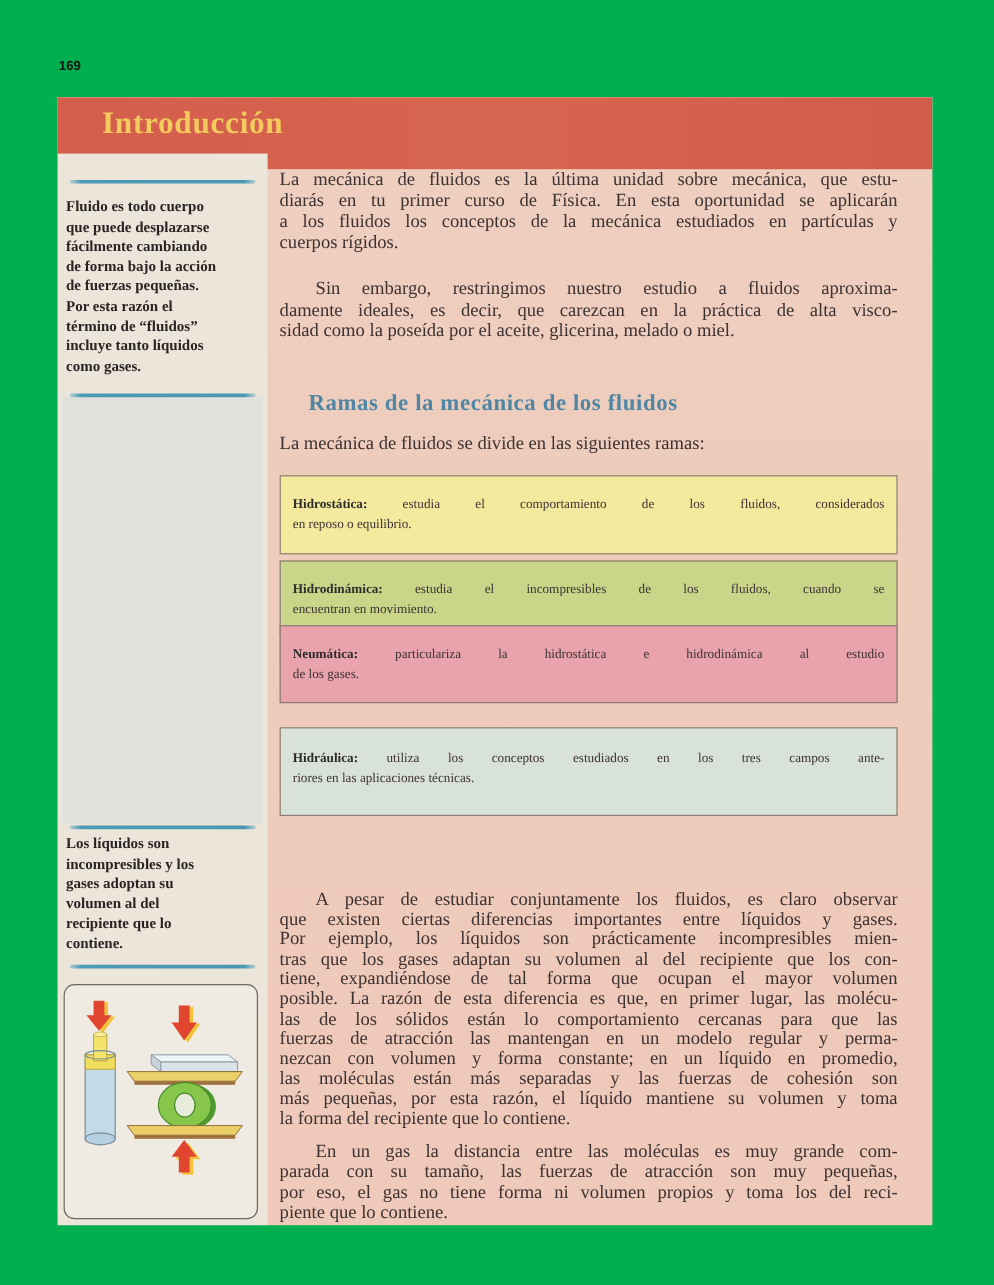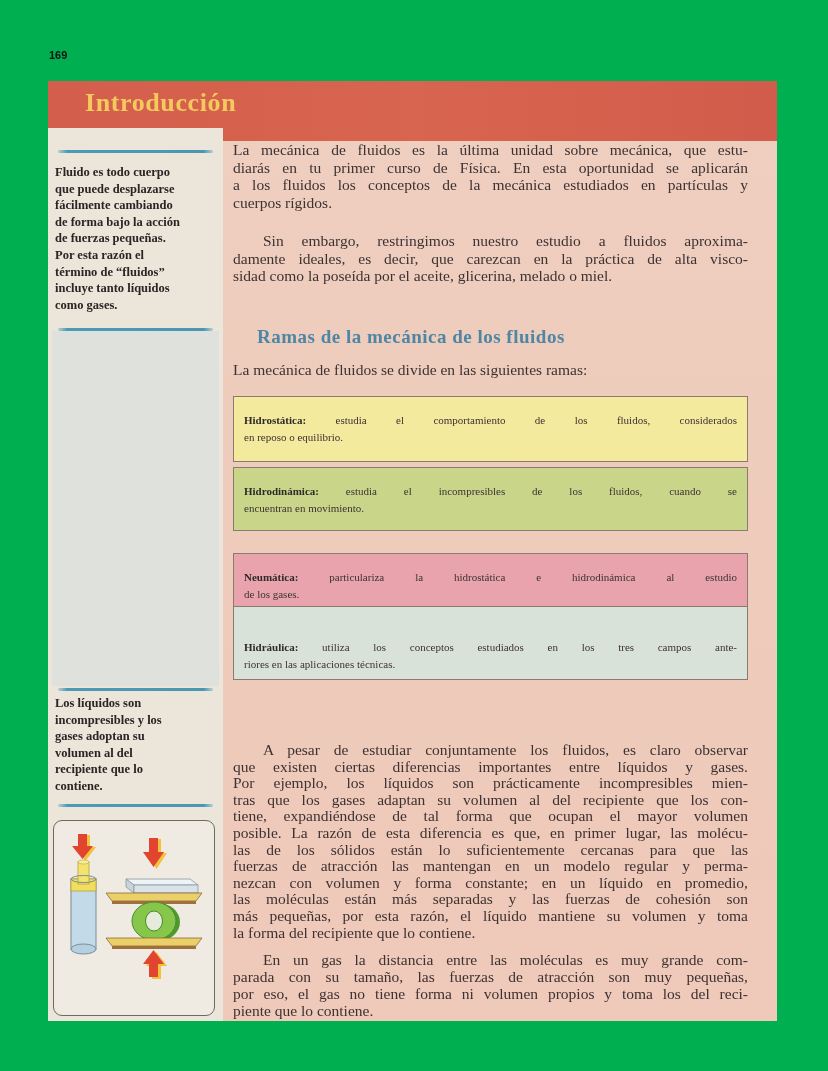--- a/index.html
+++ b/index.html
@@ -71,22 +71,22 @@
     .branch {
       position: absolute; left: 185px; width: 515px; box-sizing: border-box;
       border: 1.5px solid #8b7a72; padding: 15px 10px 0 10px;
       font-size: 11px; line-height: 17px; color: #3d3232;
     }
     .branch .ln { text-align: justify; text-align-last: justify; white-space: nowrap; }
     .branch .ln.last { text-align-last: left; }
     .branch .term { font-weight: bold; color: #2f2a2a; }
     .b1 { top: 315px; height: 66px; background: #f3ea9e; }
     .b2 { top: 386px; height: 64px; background: #c9d68a; }
-    .b3 { top: 472px; height: 65px; background: #e9a3ad; }
-    .b4 { top: 525px; height: 74px; background: #d9e2d8; padding-top: 32px; }
+    .b3 { top: 440px; height: 65px; background: #e9a3ad; }
+    .b4 { top: 525px; height: 74px; background: #d9e2d8; padding-top: 17px; }
     .p3 { top: 661px; line-height: 16.6px; }
     .p4 { top: 870px; line-height: 17px; }
   </style>
 </head>
 <body>
 
 <div class="pg-num">169</div>
 
 <div class="page">
 
@@ -193,21 +193,21 @@
     <div class="ln last">riores en las aplicaciones técnicas.</div>
   </div>
 
   <div class="main-text p3">
     <div class="ln indent">A pesar de estudiar conjuntamente los fluidos, es claro observar</div>
     <div class="ln">que existen ciertas diferencias importantes entre líquidos y gases.</div>
     <div class="ln">Por ejemplo, los líquidos son prácticamente incompresibles mien-</div>
     <div class="ln">tras que los gases adaptan su volumen al del recipiente que los con-</div>
     <div class="ln">tiene, expandiéndose de tal forma que ocupan el mayor volumen</div>
     <div class="ln">posible. La razón de esta diferencia es que, en primer lugar, las molécu-</div>
-    <div class="ln">las de los sólidos están lo suficientemente cercanas para que las</div>
+    <div class="ln">las de los sólidos están lo comportamiento cercanas para que las</div>
     <div class="ln">fuerzas de atracción las mantengan en un modelo regular y perma-</div>
     <div class="ln">nezcan con volumen y forma constante; en un líquido en promedio,</div>
     <div class="ln">las moléculas están más separadas y las fuerzas de cohesión son</div>
     <div class="ln">más pequeñas, por esta razón, el líquido mantiene su volumen y toma</div>
     <div class="ln last">la forma del recipiente que lo contiene.</div>
   </div>
   <div class="main-text p4">
     <div class="ln indent">En un gas la distancia entre las moléculas es muy grande com-</div>
     <div class="ln">parada con su tamaño, las fuerzas de atracción son muy pequeñas,</div>
     <div class="ln">por eso, el gas no tiene forma ni volumen propios y toma los del reci-</div>

